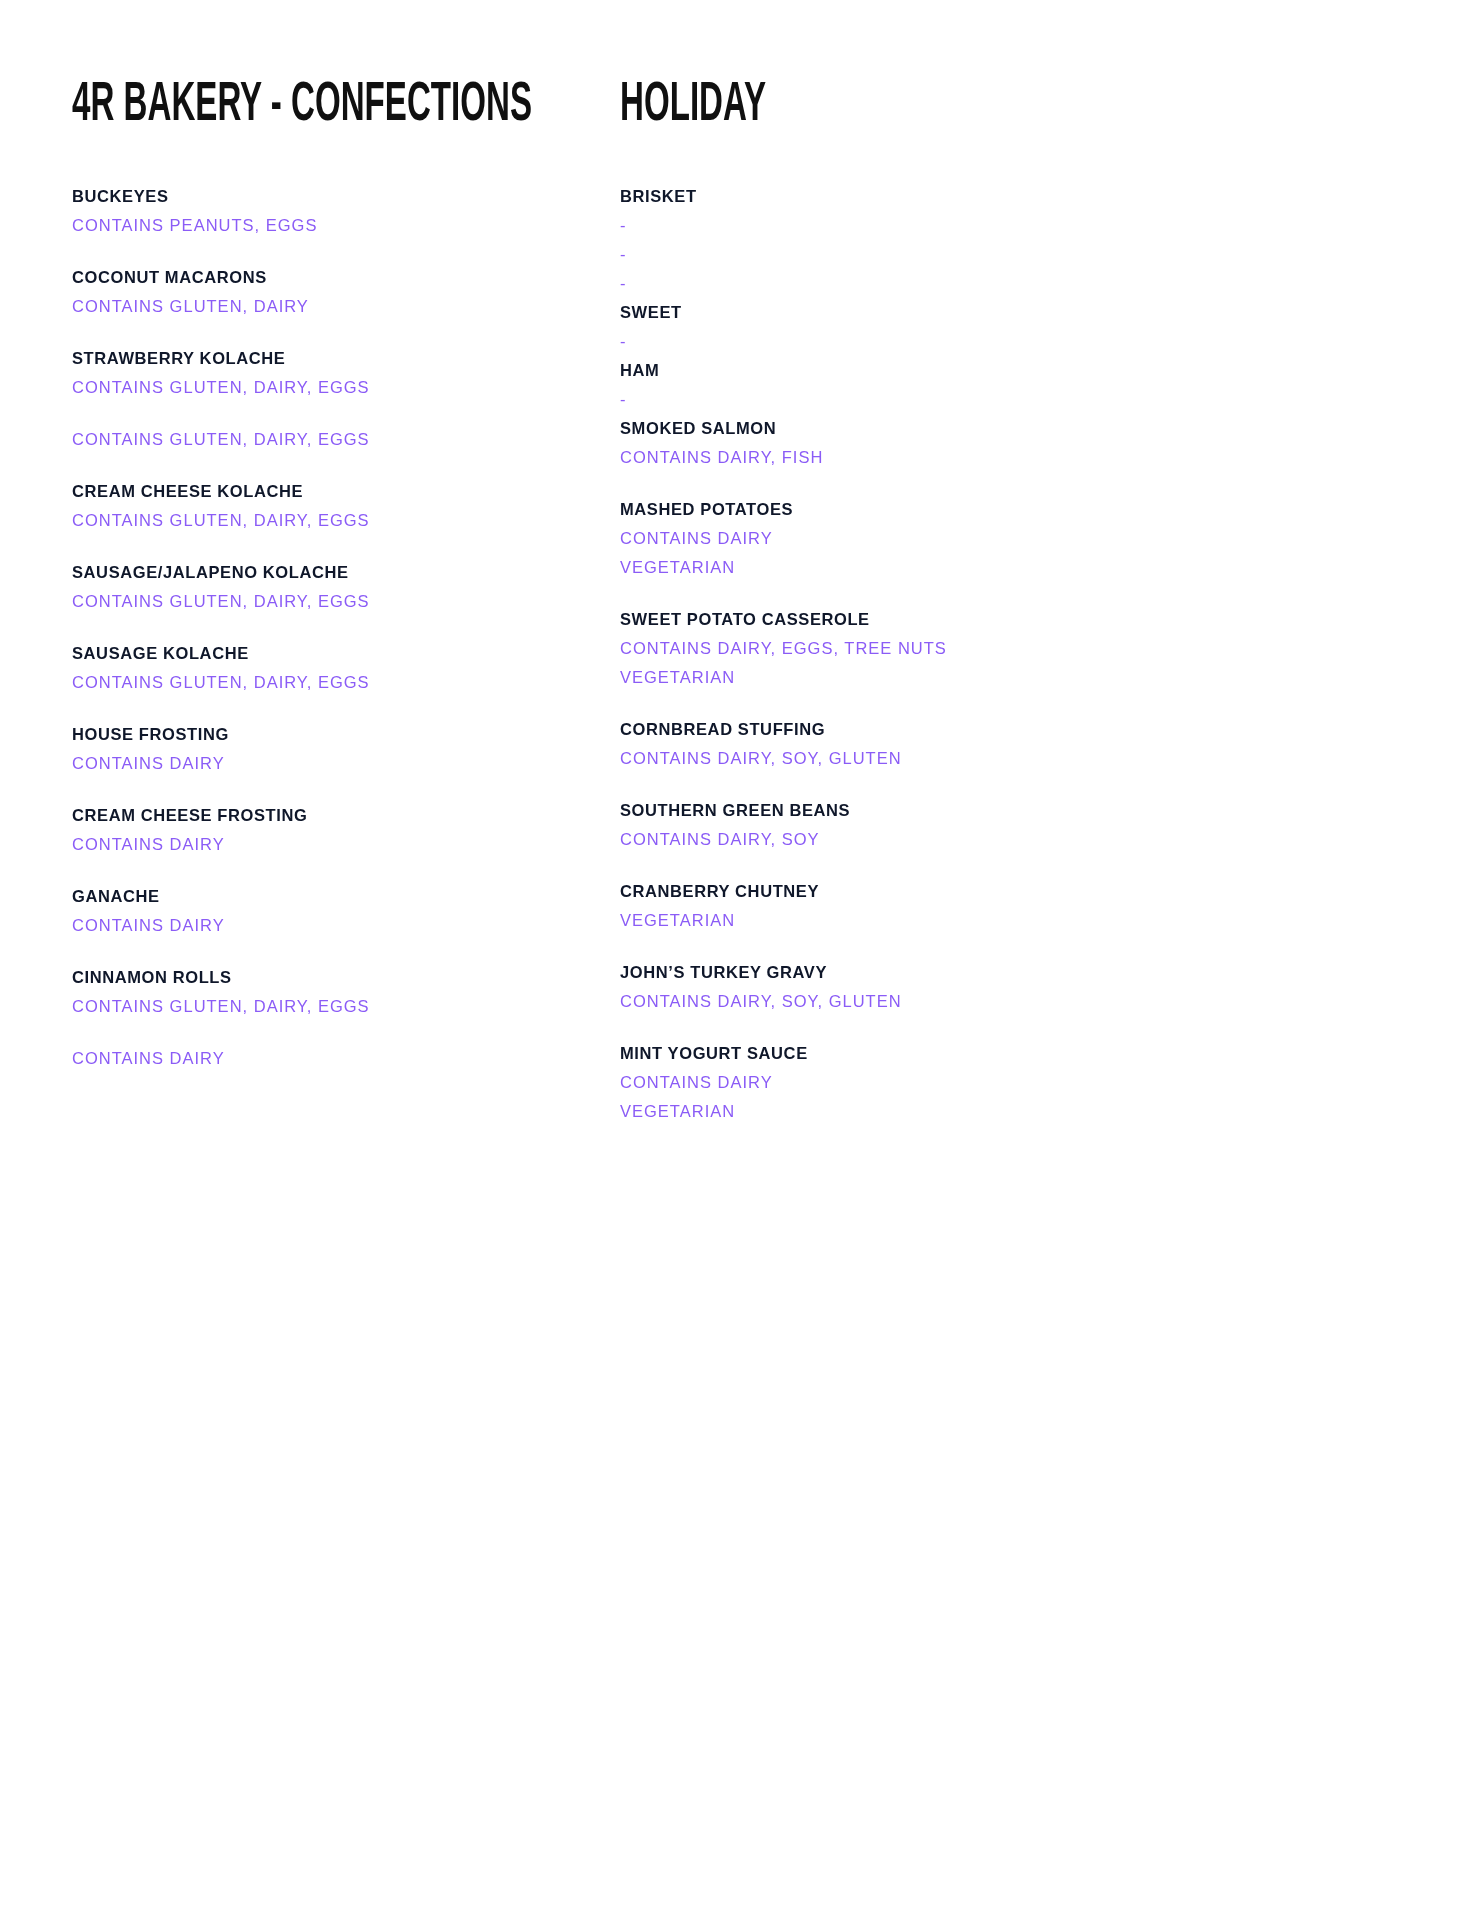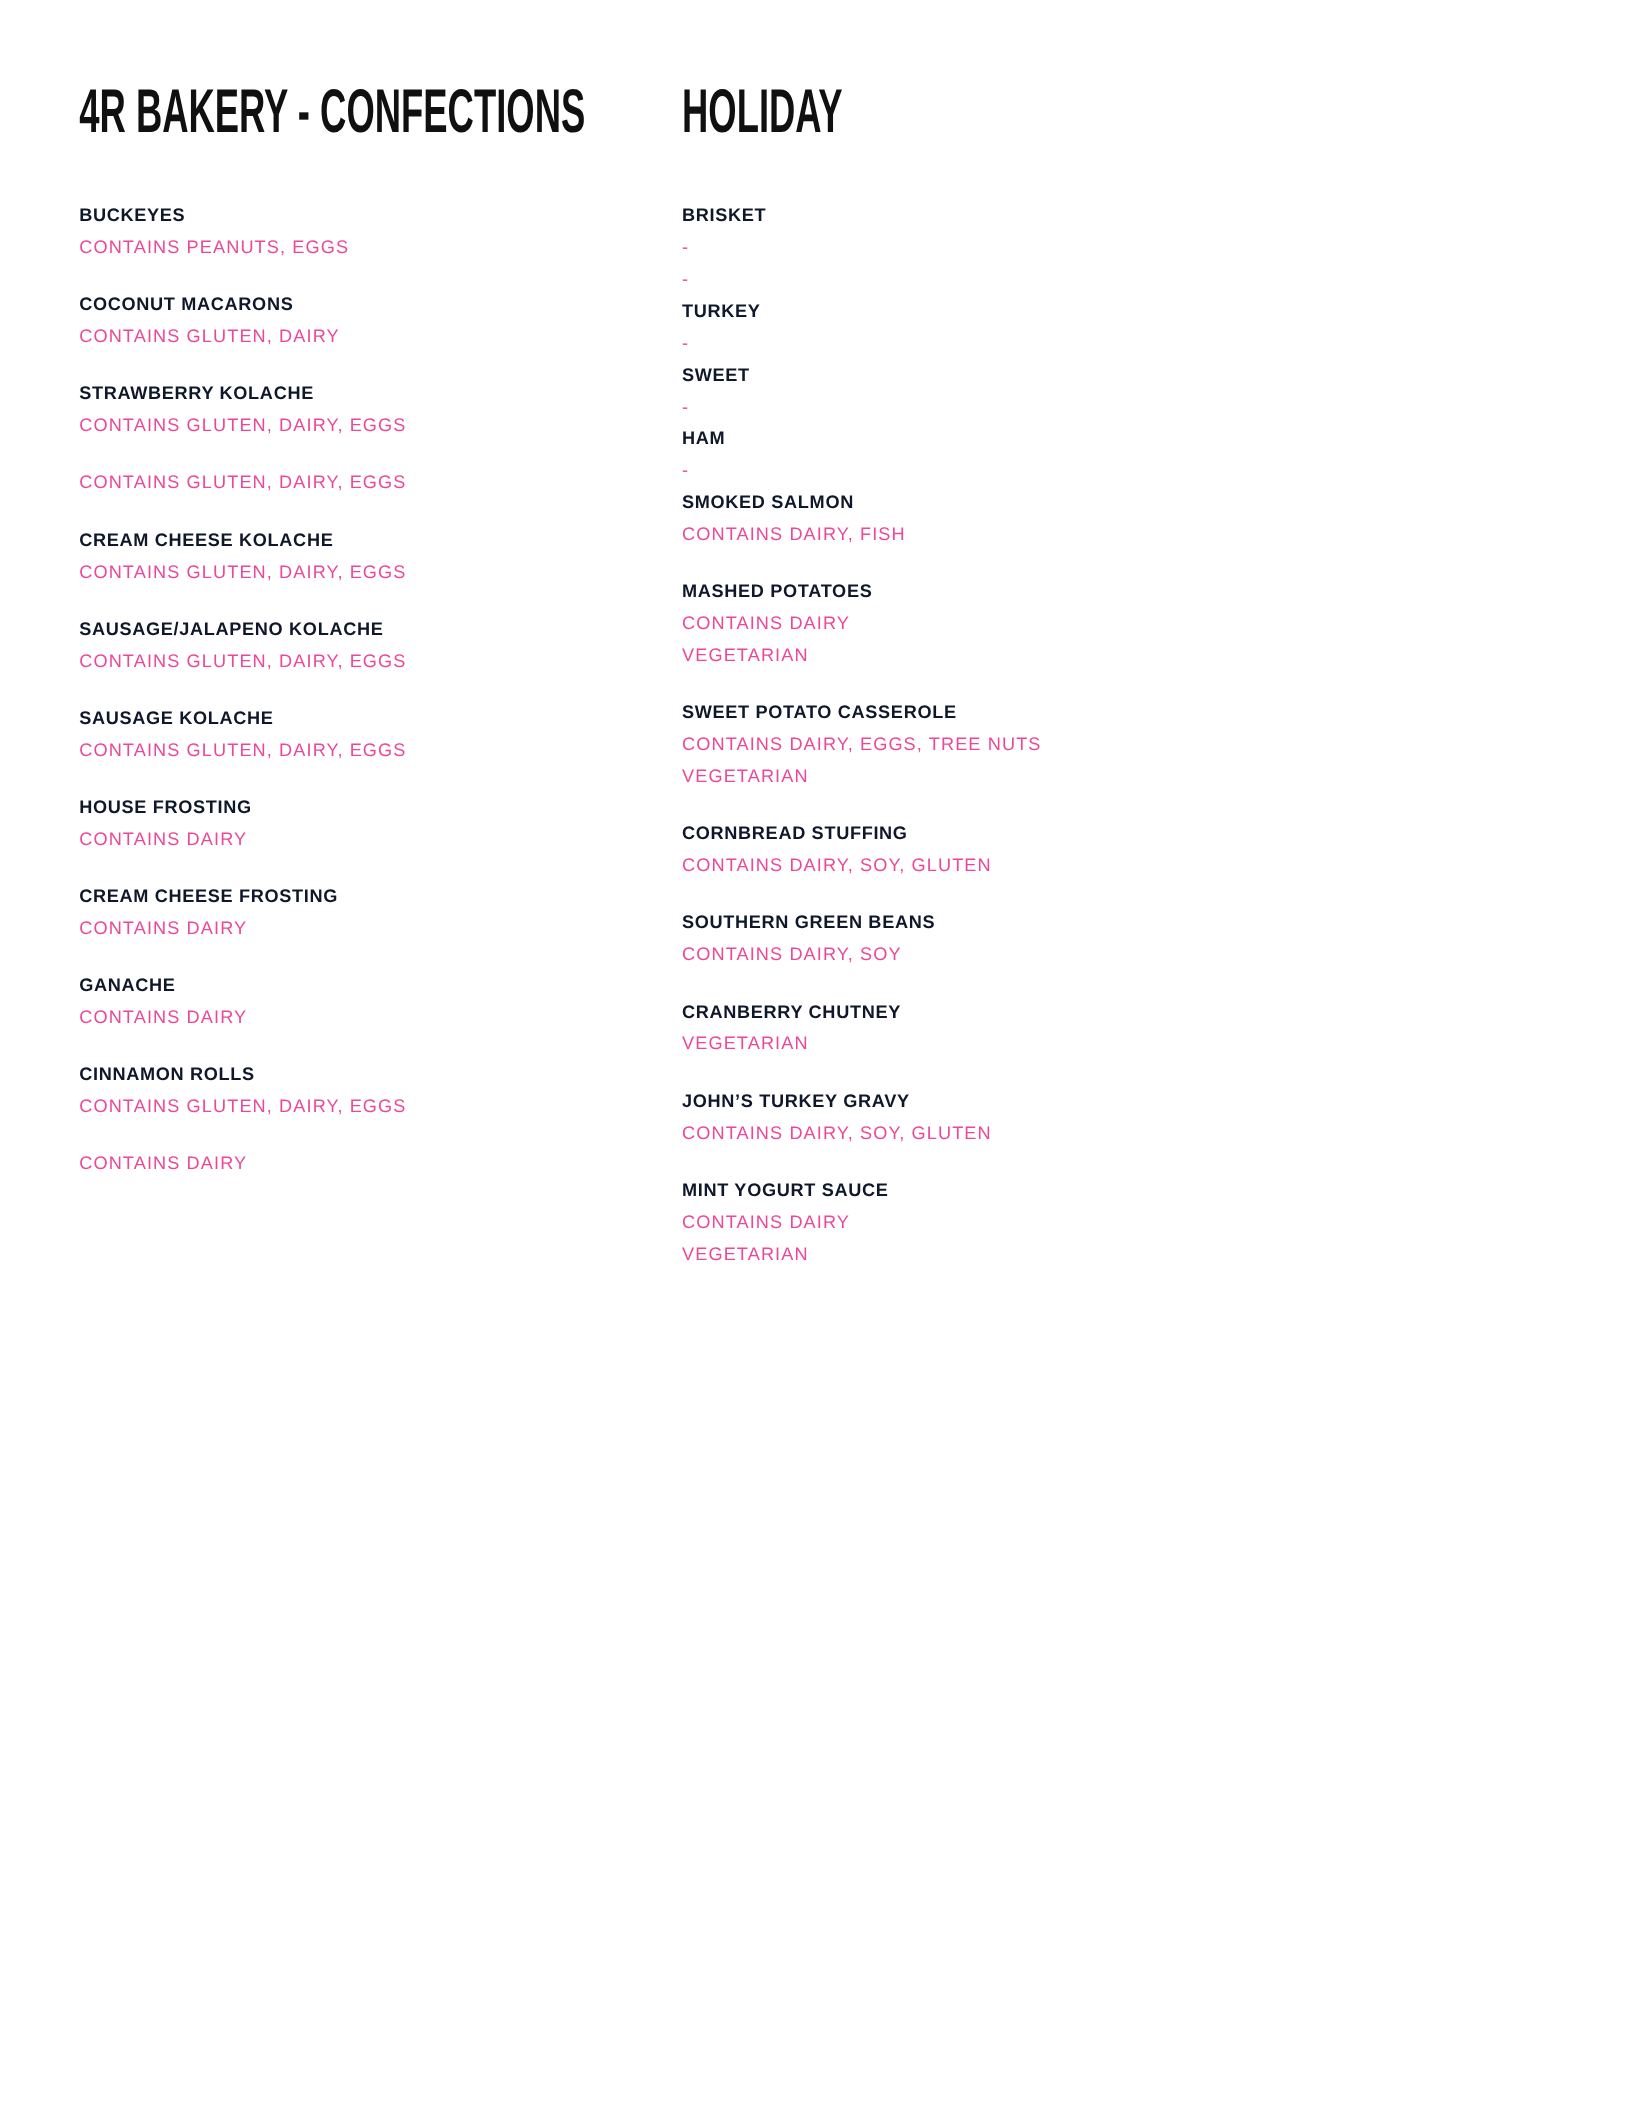--- a/index.html
+++ b/index.html
@@ -55,21 +55,21 @@
     line-height: 29px;
     font-weight: 700;
     letter-spacing: 0.6px;
     color: #0f172a;
   }
   .item-line {
     font-size: 16.5px;
     line-height: 29px;
     font-weight: 400;
     letter-spacing: 1px;
-    color: #ec4899;
+    color: #8b5cf6;
   }
 </style>
 </head>
 <body>
 
 <div class="page">
   <div class="col col-left">
     <h1 class="title">4R BAKERY - CONFECTIONS</h1>
     <div class="items">
         <div class="item">
@@ -124,21 +124,20 @@
     <h1 class="title">HOLIDAY</h1>
     <div class="items">
         <div class="item compact">
           <div class="item-name">BRISKET</div>
           <div class="item-line">-</div>
         </div>
         <div class="item compact">
           <div class="item-line">-</div>
         </div>
         <div class="item compact">
-          <div class="item-name">TURKEY</div>
           <div class="item-line">-</div>
         </div>
         <div class="item compact">
           <div class="item-name">SWEET</div>
           <div class="item-line">-</div>
         </div>
         <div class="item compact">
           <div class="item-name">HAM</div>
           <div class="item-line">-</div>
         </div>

